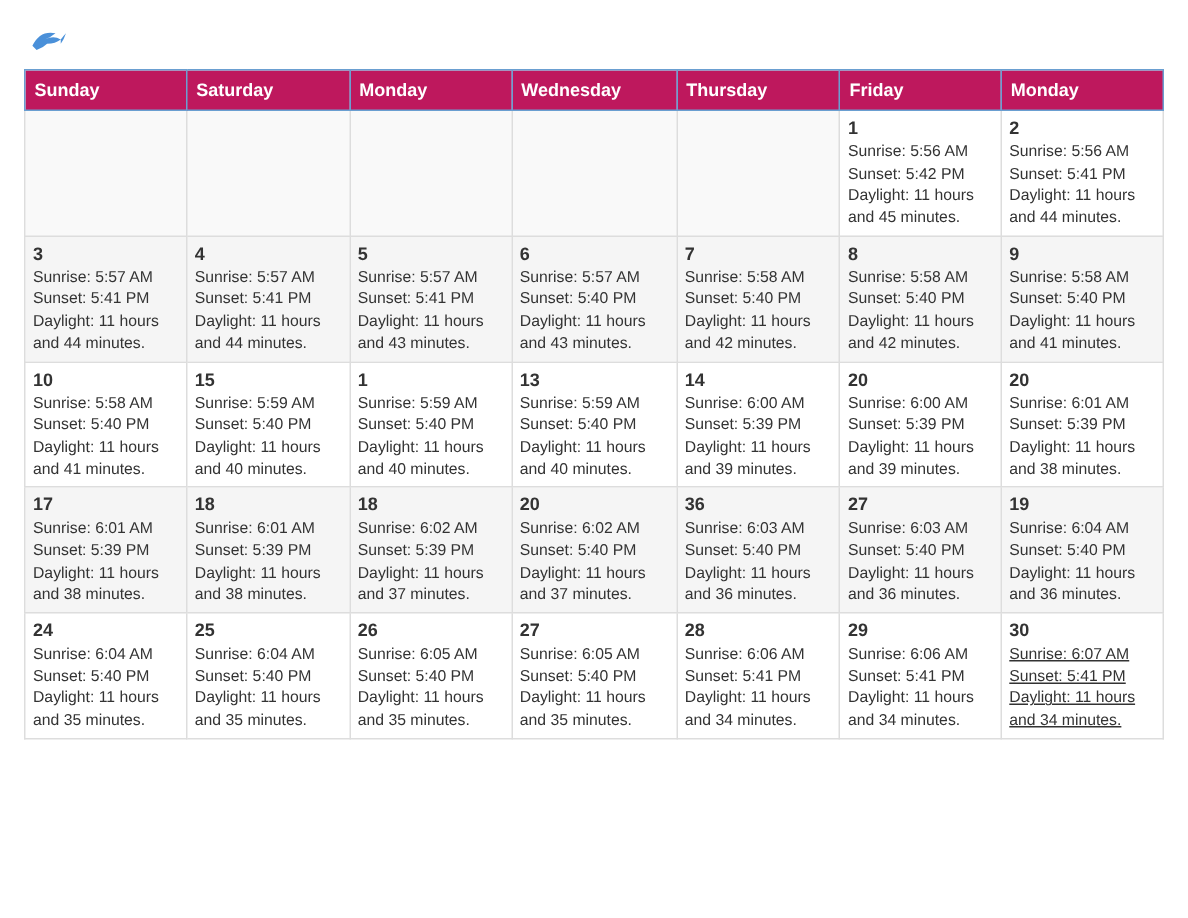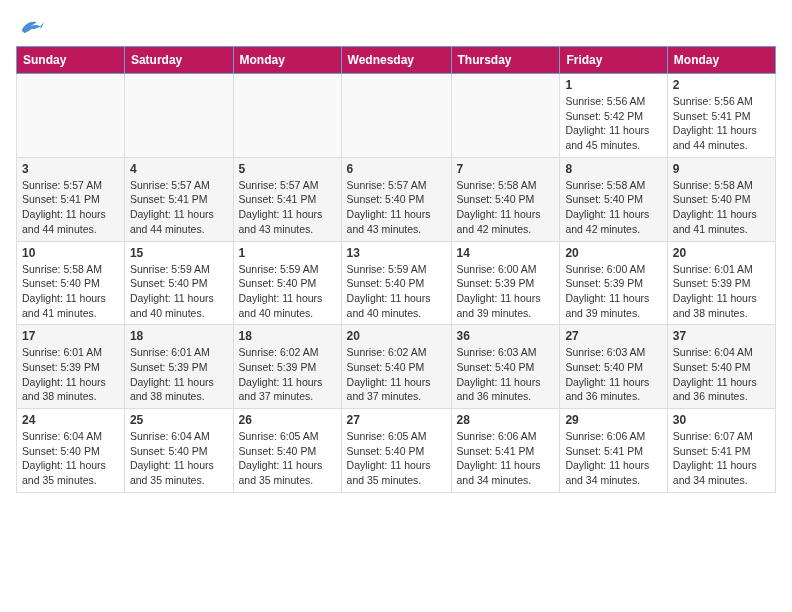--- a/index.html
+++ b/index.html
@@ -250,21 +250,21 @@
 Sunset: 5:40 PM
 Daylight: 11 hours and 36 minutes.</div>
         </td>
         <td>
           <span class="day-num">27</span>
           <div class="day-info" style="white-space: pre-line;">Sunrise: 6:03 AM
 Sunset: 5:40 PM
 Daylight: 11 hours and 36 minutes.</div>
         </td>
         <td>
-          <span class="day-num">37</span>
+          <span class="day-num">19</span>
           <div class="day-info" style="white-space: pre-line;">Sunrise: 6:04 AM
 Sunset: 5:40 PM
 Daylight: 11 hours and 36 minutes.</div>
         </td>
       </tr>
       <tr>
         <td>
           <span class="day-num">24</span>
           <div class="day-info" style="white-space: pre-line;">Sunrise: 6:04 AM
 Sunset: 5:40 PM
@@ -295,19 +295,19 @@
 Daylight: 11 hours and 34 minutes.</div>
         </td>
         <td>
           <span class="day-num">29</span>
           <div class="day-info" style="white-space: pre-line;">Sunrise: 6:06 AM
 Sunset: 5:41 PM
 Daylight: 11 hours and 34 minutes.</div>
         </td>
         <td>
           <span class="day-num">30</span>
-          <div class="day-info" style="white-space: pre-line;">Sunrise: 6:07 AM
+          <div class="day-info" style="white-space: pre-line; text-decoration: underline;">Sunrise: 6:07 AM
 Sunset: 5:41 PM
 Daylight: 11 hours and 34 minutes.</div>
         </td>
       </tr>
     </tbody>
 </table>
 
 </body></html>

